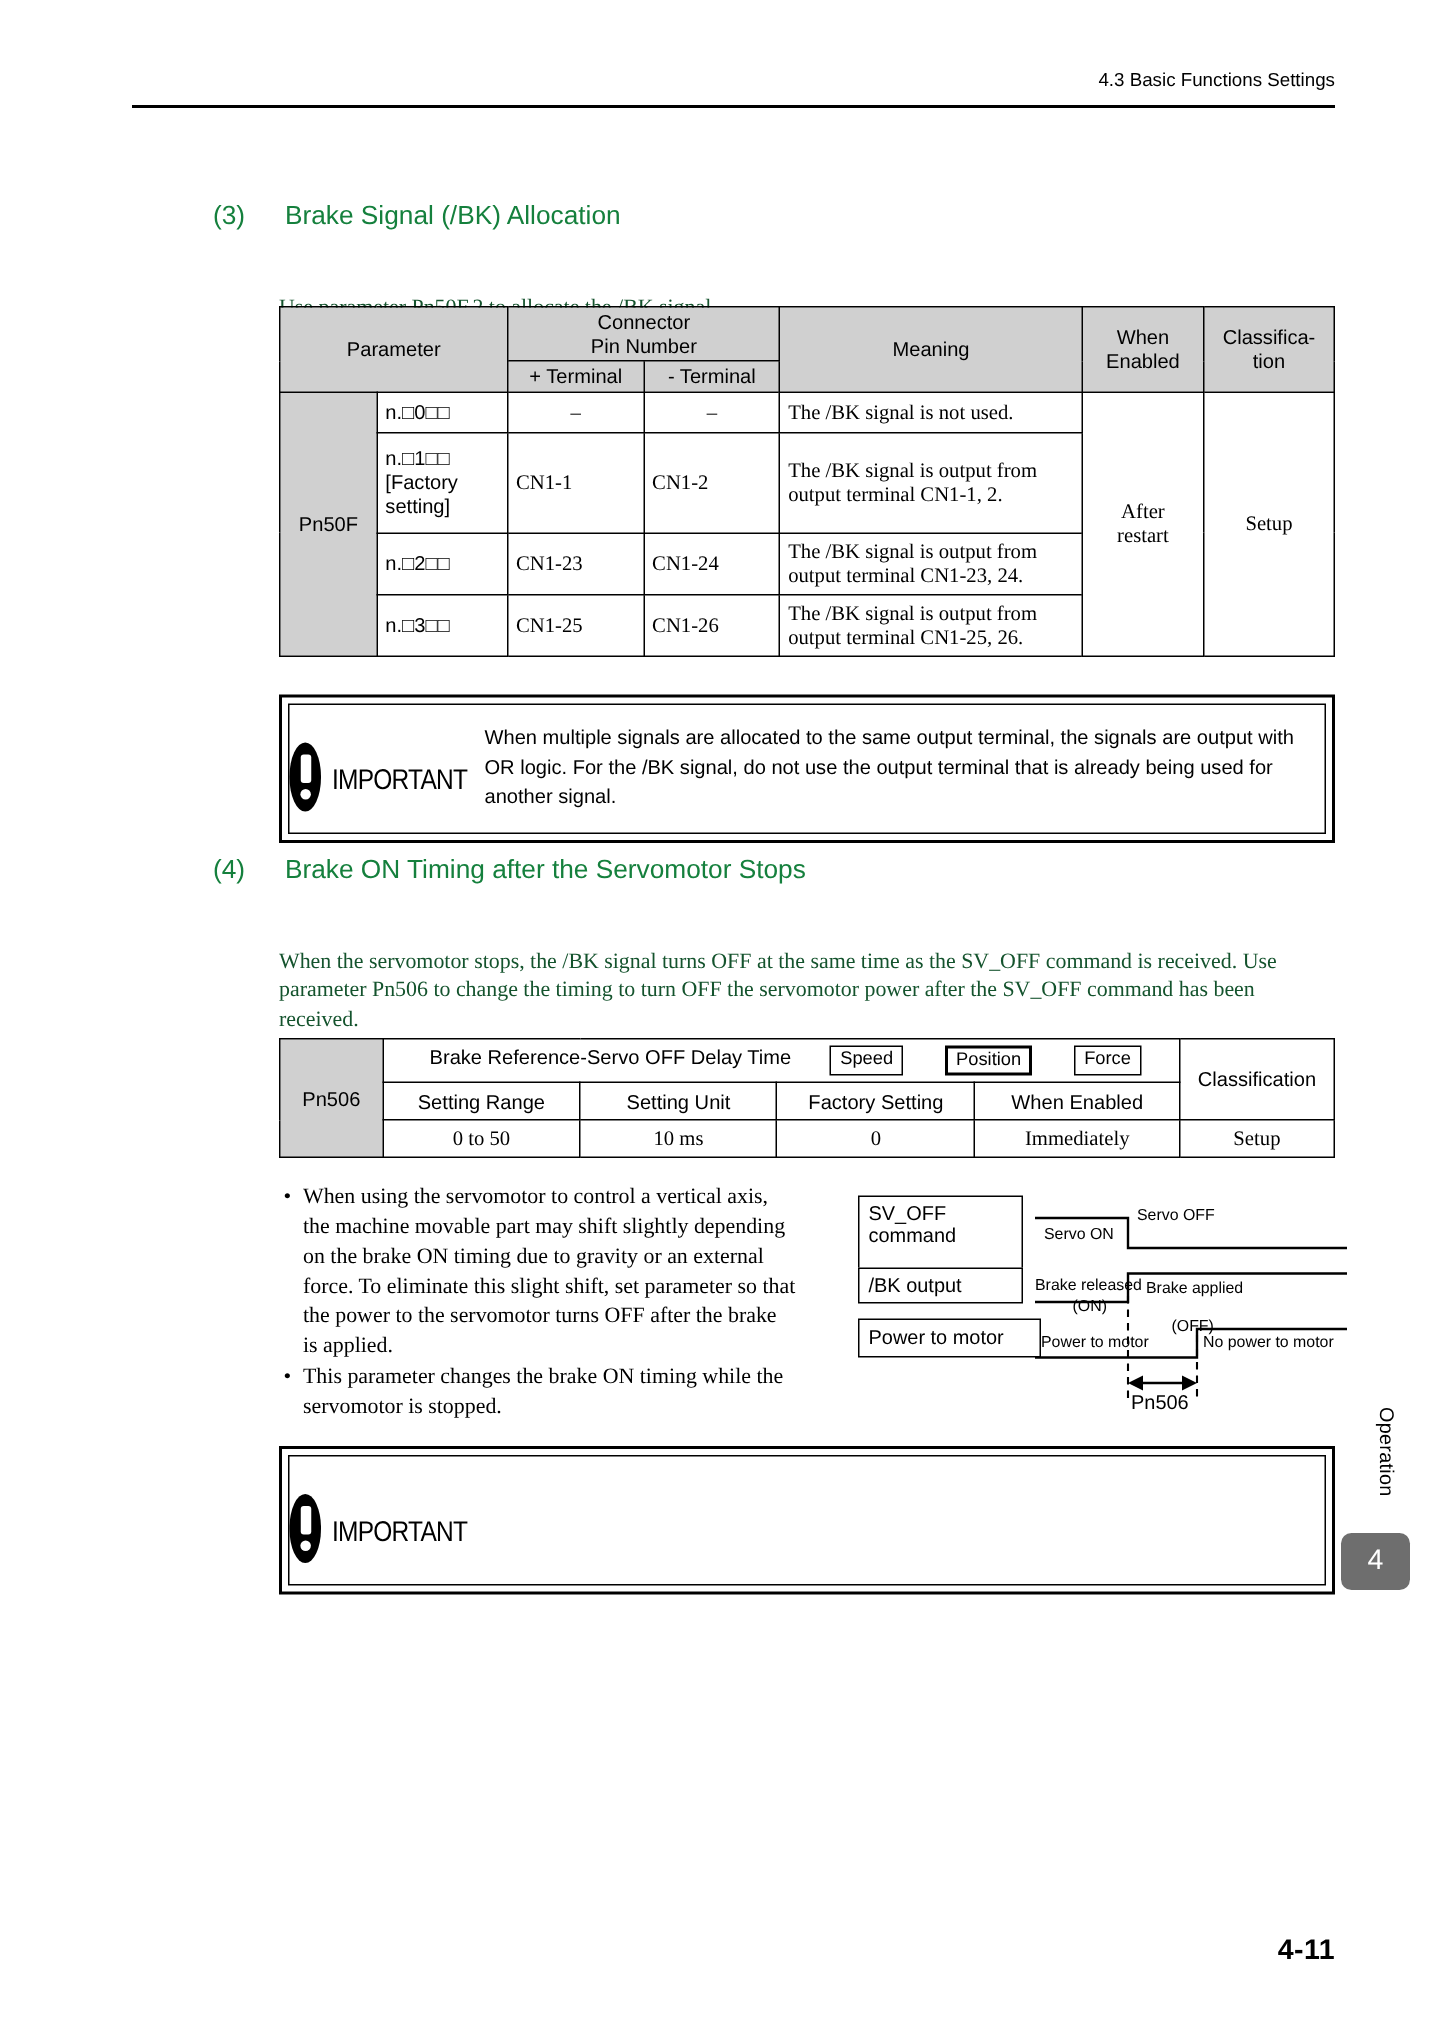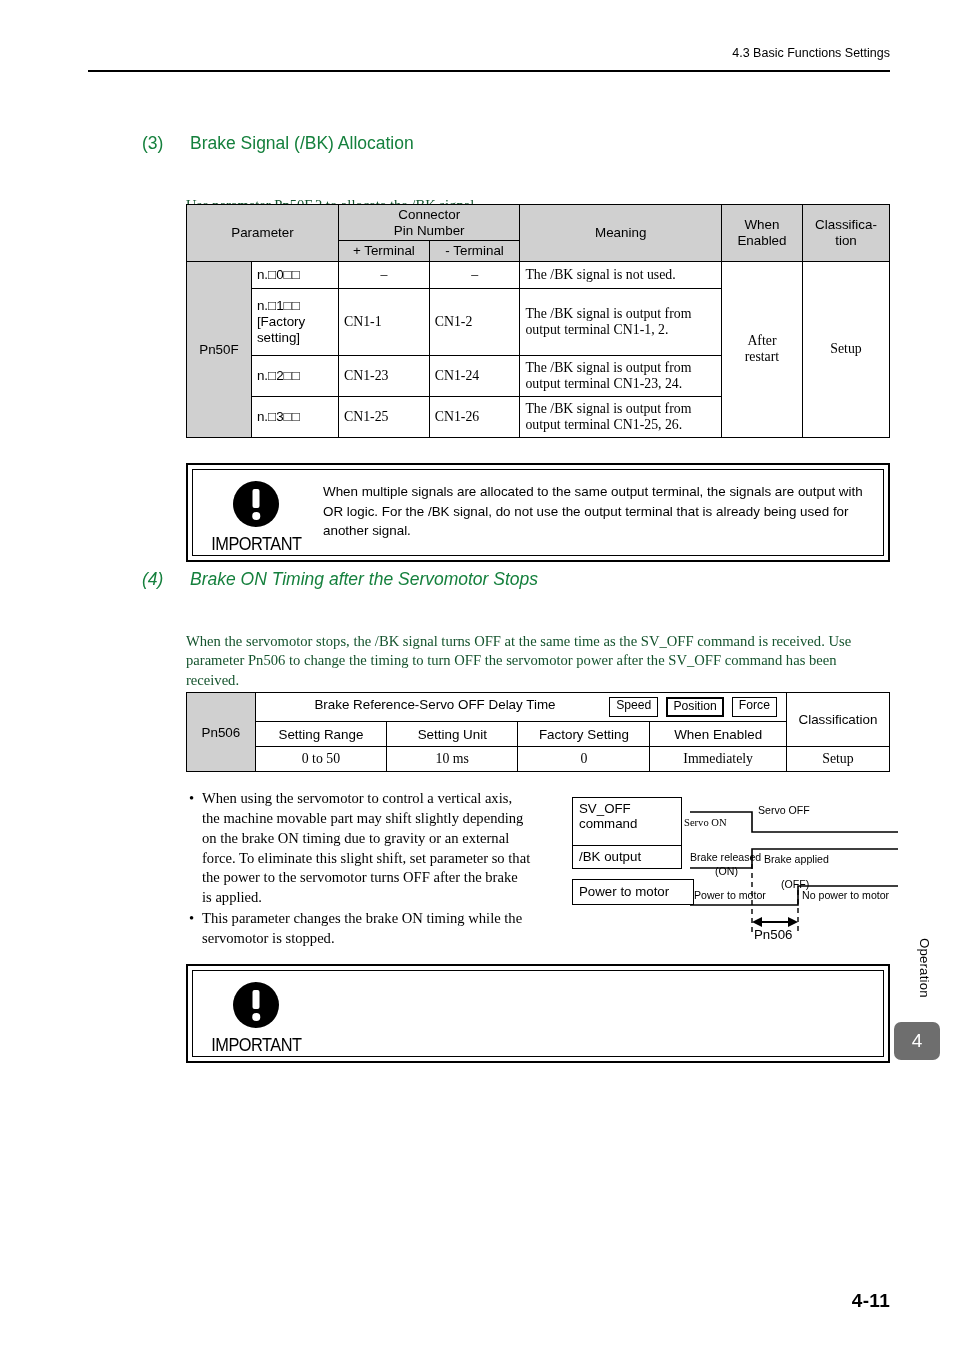--- a/index.html
+++ b/index.html
@@ -103,23 +103,23 @@
     left: 4px; top: 4px; right: 4px; bottom: 4px;
     border: 1px solid #000;
     box-sizing: border-box;
     display: flex;
     align-items: stretch;
   }
   .imp-mark {
     width: 126px;
     flex: 0 0 126px;
     display: flex;
-    flex-direction: column;
+    flex-direction: row;
     align-items: center;
-    justify-content: flex-end;
+    justify-content: space-between;
     padding-top: 10px;
   }
   .imp-bang {
     width: 46px; height: 46px;
     border-radius: 50%;
     background: #000;
     position: relative;
   }
   .imp-bang::before {
     content: "";
@@ -156,23 +156,23 @@
     font-family: "Liberation Sans", sans-serif;
     font-size: 13.4px;
     line-height: 1.47;
   }
 
   
   #pn506-table { left: 186px; top: 692px; width: 704px; }
   #pn506-table td { height: 20px; }
   .mode-badges {
     display: inline-flex;
-    gap: 8px;
+    gap: 28px;
     float: right;
-    margin-right: 4px;
+    margin-right: 20px;
   }
   .badge {
     border: 1px solid #000;
     padding: 0px 6px 1px 6px;
     font-family: "Liberation Sans", sans-serif;
     font-size: 12.2px;
     background: #fff;
     line-height: 1.25;
   }
   .badge.active { border: 2px solid #000; padding: 0px 5px 0px 5px; }
@@ -327,21 +327,21 @@
 <div class="important-box" style="left:186px; top:463px; width:704px; height:99px;">
   <div class="important-inner">
     <div class="imp-mark">
       <div class="imp-bang"></div>
       <div class="imp-word">IMPORTANT</div>
     </div>
     <div class="imp-text">When multiple signals are allocated to the same output terminal, the signals are output with OR logic. For the /BK signal, do not use the output terminal that is already being used for another signal.</div>
   </div>
 </div>
 
-<div class="sec-heading" style="left:142px; top:569px;font-style:italic;">
+<div class="sec-heading" style="left:142px; top:569px;">
   <span class="num">(4)</span><span>Brake ON Timing after the Servomotor Stops</span>
 </div>
 <div class="body-text" style="left:186px; top:604px; width:707px;">When the servomotor stops, the /BK signal turns OFF at the same time as the SV_OFF command is received. Use parameter Pn506 to change the timing to turn OFF the servomotor power after the SV_OFF command has been received.</div>
 
 <table class="doc" id="pn506-table">
   <tbody>
       <tr>
     <td class="gcell ctr bold sans" rowspan="3" style="width:62px;">Pn506</td>
     <td class="sans lft" colspan="4" style="height:24px;text-align:center;">
       <span>Brake Reference-Servo OFF Delay Time</span>
@@ -391,21 +391,21 @@
     <polyline points="122,110 230,110 230,91 330,91" fill="none" stroke="#000" stroke-width="1.6"></polyline>
 
     <line x1="184" y1="60" x2="184" y2="140" stroke="#000" stroke-width="1.4" stroke-dasharray="5,4"></line>
     <line x1="230" y1="95" x2="230" y2="140" stroke="#000" stroke-width="1.4" stroke-dasharray="5,4"></line>
 
     <line x1="188" y1="127" x2="226" y2="127" stroke="#000" stroke-width="1.8"></line>
     <polygon points="184,127 194,122 194,132" fill="#000"></polygon>
     <polygon points="230,127 220,122 220,132" fill="#000"></polygon>
   </svg>
 
-  <div class="tm-lbl" style="left:116px; top:22px;font-family:Liberation Serif, serif;">Servo ON</div>
+  <div class="tm-lbl" style="left:128px; top:22px;">Servo ON</div>
   <div class="tm-lbl" style="left:190px; top:9px;">Servo OFF</div>
 
   <div class="tm-lbl" style="left:122px; top:56px;">Brake released</div>
   <div class="tm-lbl" style="left:147px; top:70px;">(ON)</div>
   <div class="tm-lbl" style="left:196px; top:58px;">Brake applied</div>
   <div class="tm-lbl" style="left:213px; top:83px;">(OFF)</div>
 
   <div class="tm-lbl" style="left:126px; top:94px;">Power to motor</div>
   <div class="tm-lbl" style="left:234px; top:94px;">No power to motor</div>
 

